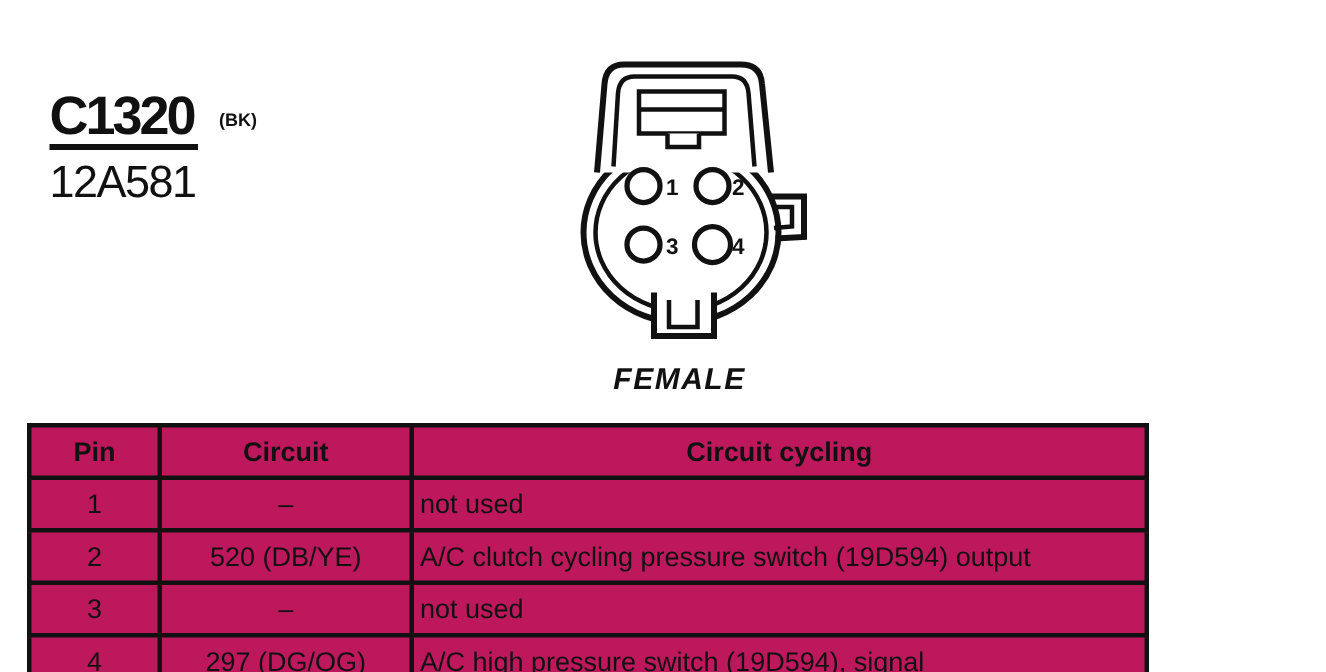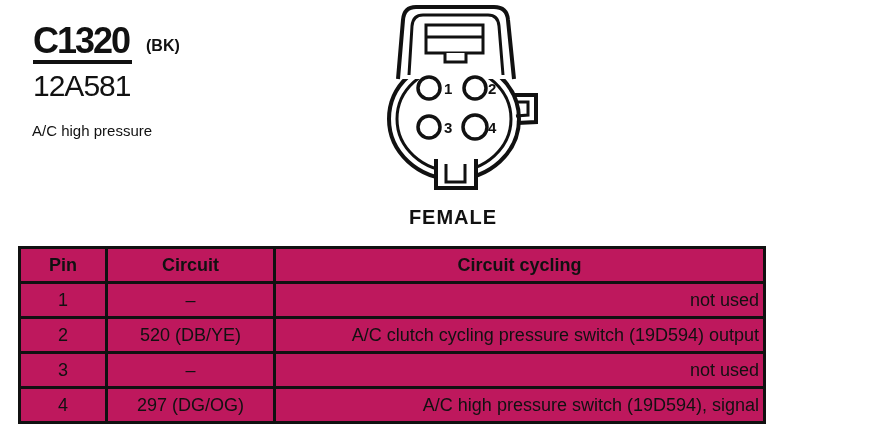--- a/index.html
+++ b/index.html
@@ -2,58 +2,57 @@
 <html><head>
 <meta charset="utf-8">
 <style>
   html,body{margin:0;padding:0;}
   body{
     width:884px;height:448px;position:relative;overflow:hidden;
     background:#ffffff;color:#111;
     font-family:"Liberation Sans","DejaVu Sans",sans-serif;
     -webkit-font-smoothing:antialiased;
   }
-  .abs{position:absolute;}
+  .abs{position:absolute;margin-top:36px;}
 
   
   .conn-id{left:33px;top:20px;font-size:36px;font-weight:bold;letter-spacing:-2px;}
   .conn-underline{left:33px;top:60px;width:99px;height:4px;background:#111;}
-  .conn-color{left:146px;top:37px;font-size:16px;font-weight:bold;}
+  .conn-color{left:146px;top:37px;font-size:12px;font-weight:bold;}
   .part-no{left:33px;top:69px;font-size:30px;font-weight:normal;letter-spacing:-1px;}
   .desc{left:32px;top:119px;font-size:15px;line-height:23px;}
 
   
   .figure{left:378px;top:2px;width:168px;height:194px;}
   .figure svg text{font-family:"Liberation Sans","DejaVu Sans",sans-serif;font-weight:bold;font-size:15px;fill:#111;}
 
   .female-label{left:370px;top:206px;width:166px;text-align:center;
-    font-size:20px;font-weight:bold;letter-spacing:1px;}
+    font-size:20px;font-weight:bold;letter-spacing:1px;font-style:italic;}
 
   
   .pin-table-wrap{left:18px;top:246px;}
   table.pinout{border-collapse:collapse;table-layout:fixed;width:748px;background:#be185d;}
   table.pinout th,table.pinout td{
     border:3px solid #111;font-size:18px;height:32px;padding:0 4px;
     vertical-align:middle;overflow:hidden;white-space:nowrap;
   }
   table.pinout th{font-weight:bold;text-align:center;}
   td.c{text-align:center;}
-  td.fn{text-align:right;padding-left:17px;}
+  td.fn{text-align:left;padding-left:17px;}
   col.pin-col{width:87px;}
   col.circuit-col{width:168px;}
 </style>
 </head>
 <body>
 
 <div class="abs conn-id">C1320</div>
 <div class="abs conn-underline"></div>
 <div class="abs conn-color">(BK)</div>
 <div class="abs part-no">12A581</div>
 <div class="abs desc">
-  <div>A/C high pressure</div>
 </div>
 
 <div class="abs figure">
   <svg viewBox="0 0 168 194" width="168" height="194" xmlns="http://www.w3.org/2000/svg">
 
     <ellipse cx="76" cy="117" rx="65" ry="60" fill="#fff" stroke="#111" stroke-width="4"></ellipse>
     <ellipse cx="76" cy="117" rx="57" ry="52" fill="none" stroke="#111" stroke-width="3"></ellipse>
 
     <path d="M 20,77 L 25,18 Q 26,5 38,5 L 116,5 Q 129,5 130,18 L 136,77 Z" fill="#fff" stroke="none"></path>
     <path d="M 20,77 L 25,18 Q 26,5 38,5 L 116,5 Q 129,5 130,18 L 136,77" fill="none" stroke="#111" stroke-width="4"></path>

